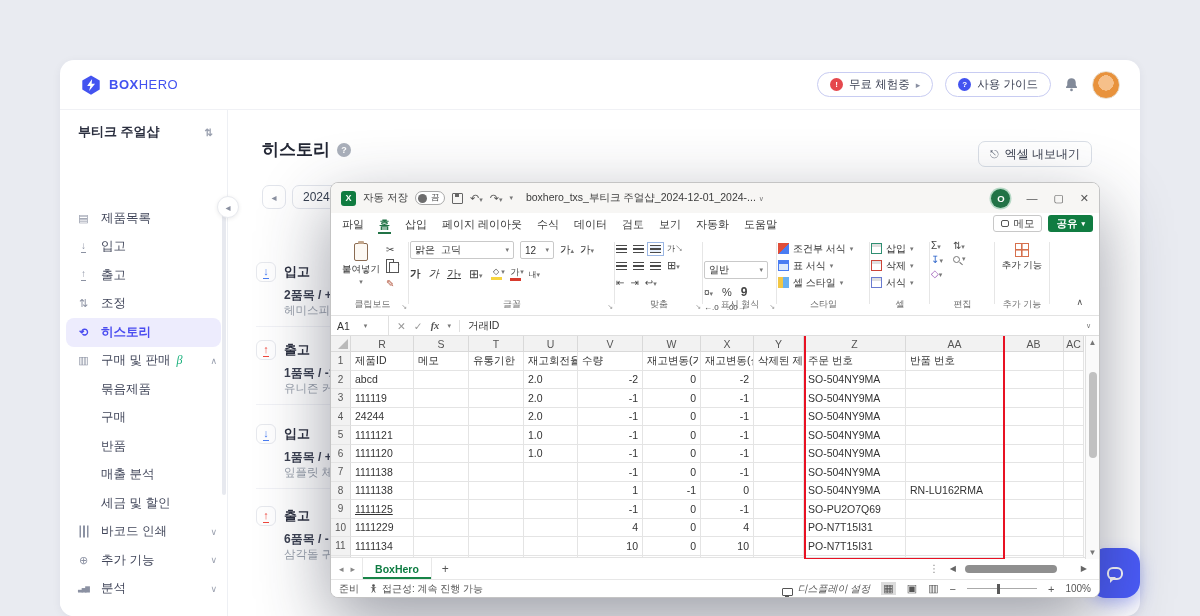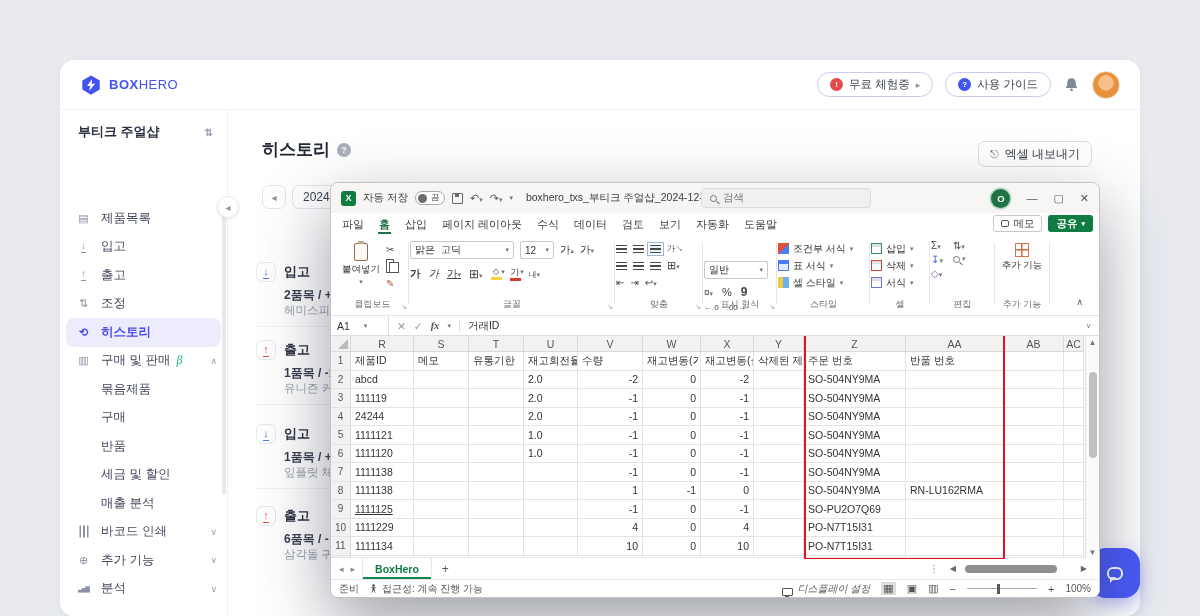--- a/index.html
+++ b/index.html
@@ -232,24 +232,24 @@
           <div class="nitem sub">
             <span>묶음제품</span>
           </div>
           <div class="nitem sub">
             <span>구매</span>
           </div>
           <div class="nitem sub">
             <span>반품</span>
           </div>
           <div class="nitem sub">
+            <span>매출 분석</span>
+          </div>
+          <div class="nitem sub">
             <span>세금 및 할인</span>
-          </div>
-          <div class="nitem sub">
-            <span>매출 분석</span>
           </div>
           <div class="nitem">
             <span class="nico">
               <span class="bars-ic" style="transform: rotate(90deg);"></span>
             </span>
             <span>바코드 인쇄</span>
             <span class="nchev">∨</span>
           </div>
           <div class="nitem">
             <span class="nico">⊕</span>
@@ -338,24 +338,20 @@
       <span>자동 저장</span>
       <span class="toggle">
           <span class="knob"></span>
           <span class="tl">끔</span>
         </span>
       <span class="floppy"></span>
       <span class="tbico">↶<span class="tiny">▾</span></span>
       <span class="tbico">↷<span class="tiny">▾</span></span>
       <span class="tiny">▾</span>
       <span class="fname"><span>boxhero_txs_부티크 주얼샵_2024-12-01_2024-...</span> <span class="tiny">∨</span></span>
-      <div class="searchbox">
-        <span class="mag"></span>
-        <span>검색</span>
-      </div>
       <div class="tb-right">
         <span class="account">O</span>
         <span class="wctl">—</span>
         <span class="wctl">▢</span>
         <span class="wctl">✕</span>
       </div>
     </div>
 
     <div class="xl-menu">
       <span id="mtabs" style="display:flex;gap:13px;">

